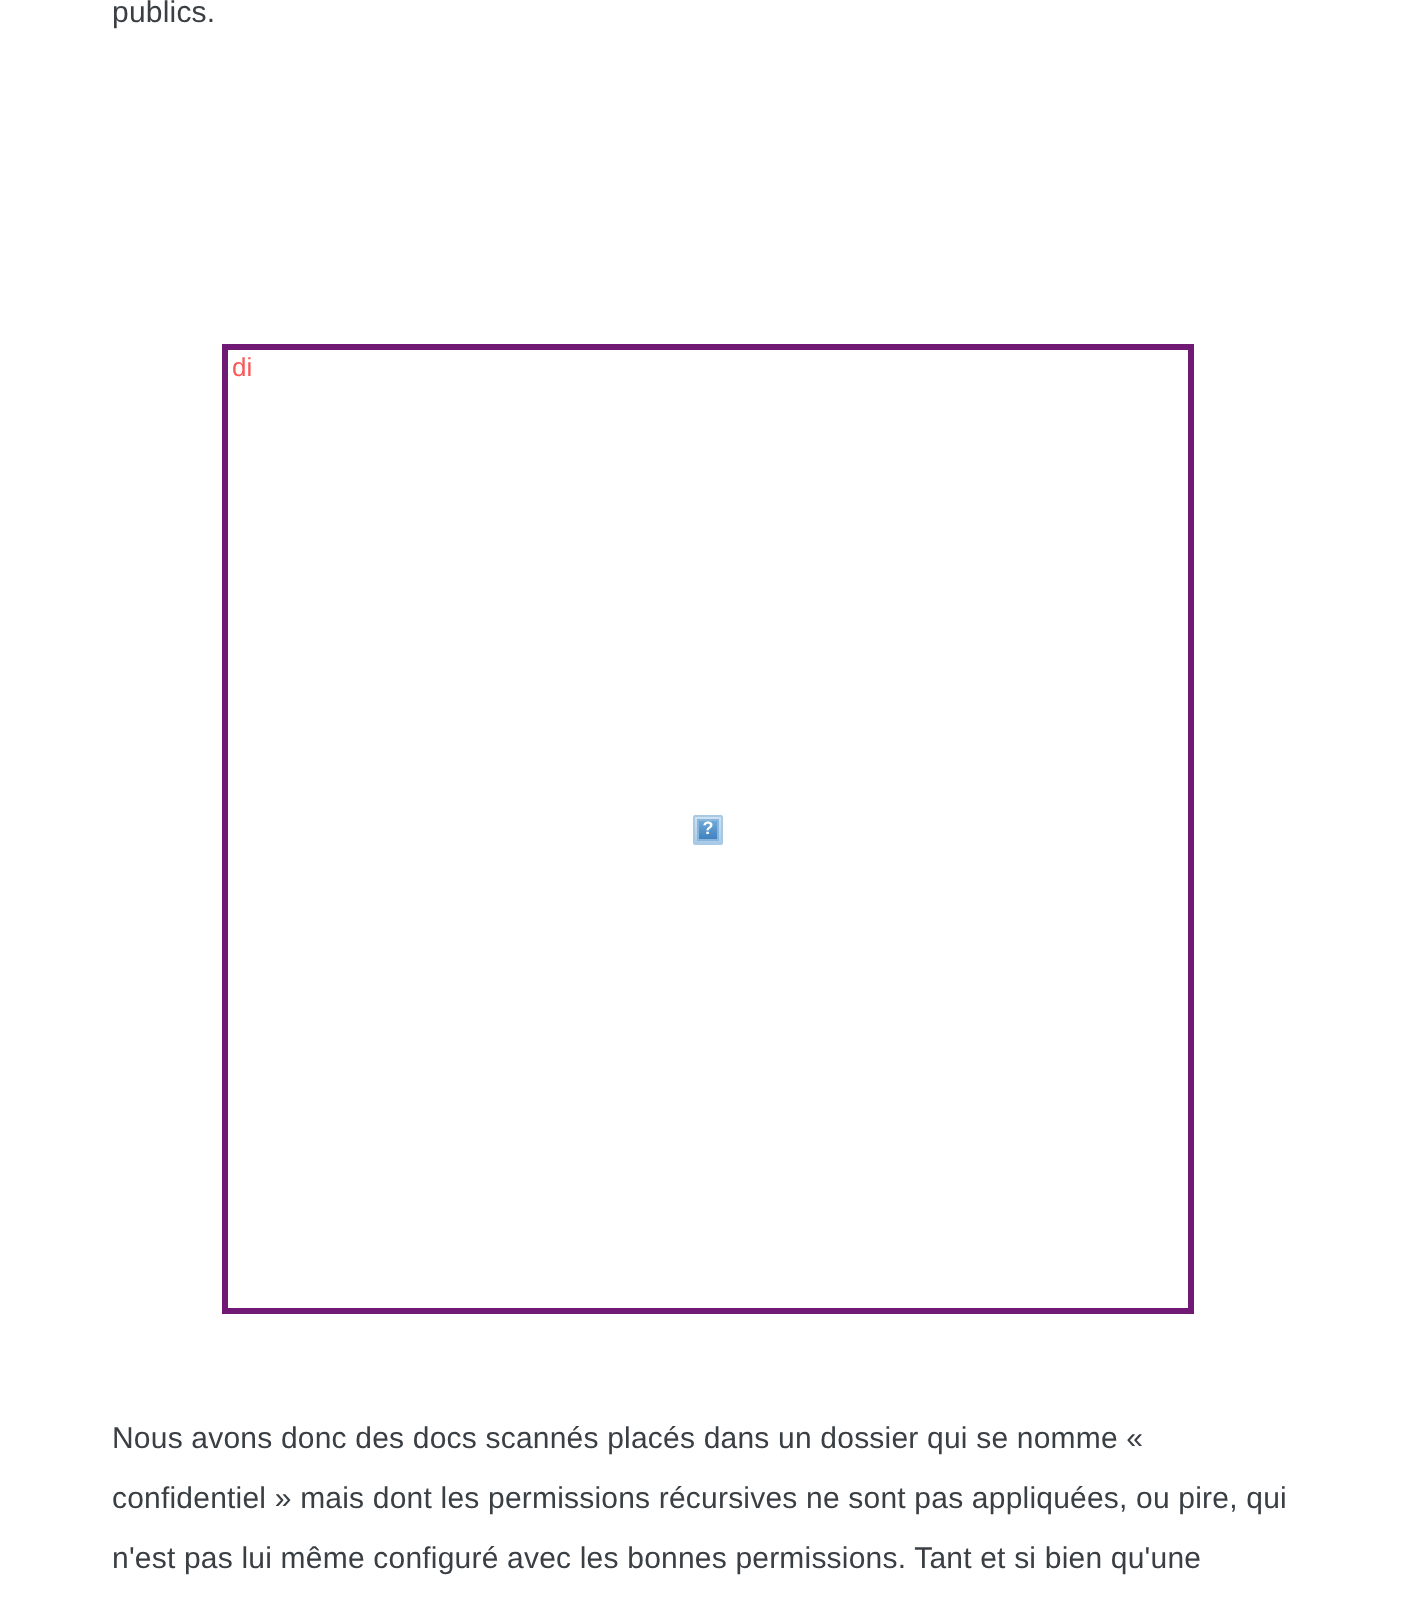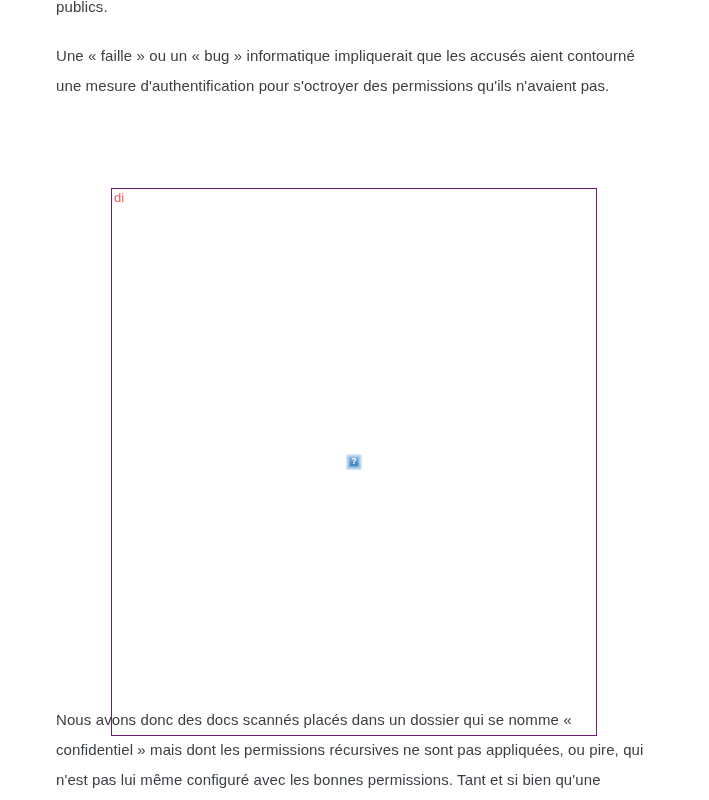--- a/index.html
+++ b/index.html
@@ -53,24 +53,23 @@
     left: 111px;
     top: 172px;
     width: 486px;
     height: 485px;
   }
 
   .broken-image-box {
     position: relative;
     box-sizing: border-box;
     width: 486px;
-    height: 548px;
-    border: 1px solid #701a75;
+    height: 485px;
+    border: 3px solid #701a75;
     background: #ffffff;
-    margin-top: 16px;
   }
 
   .alt-text {
     position: absolute;
     left: 2px;
     top: 1px;
     font-family: "Liberation Sans", "DejaVu Sans", sans-serif;
     font-size: 13px;
     line-height: 15px;
     color: #fc5656;
@@ -124,21 +123,20 @@
 </style>
 </head>
 <body>
 
 <div class="page">
 
   <div class="article">
 
     <p class="para para-top">publics.</p>
 
-    <p class="para para-faille">Une « faille » ou un « bug » informatique impliquerait que les accusés aient contourné une mesure d'authentification pour s'octroyer des permissions qu'ils n'avaient pas.</p>
 
 
   </div>
 
   <div class="figure-wrap">
     <div class="broken-image-box">
 
       <span class="alt-text">di</span>
 
       <span class="broken-icon">

